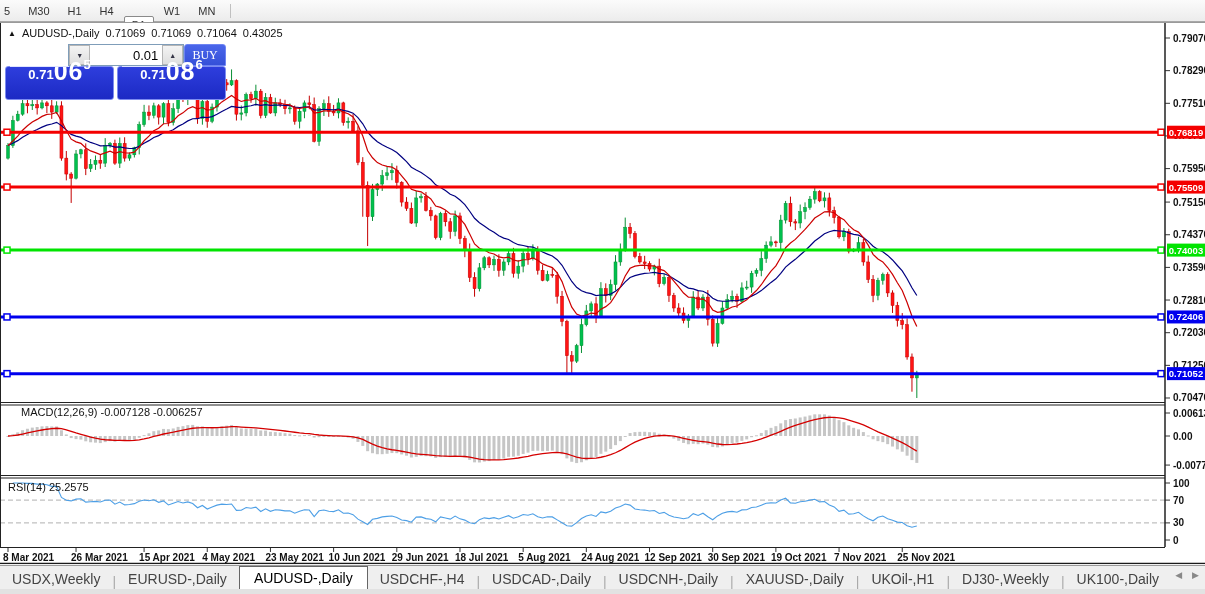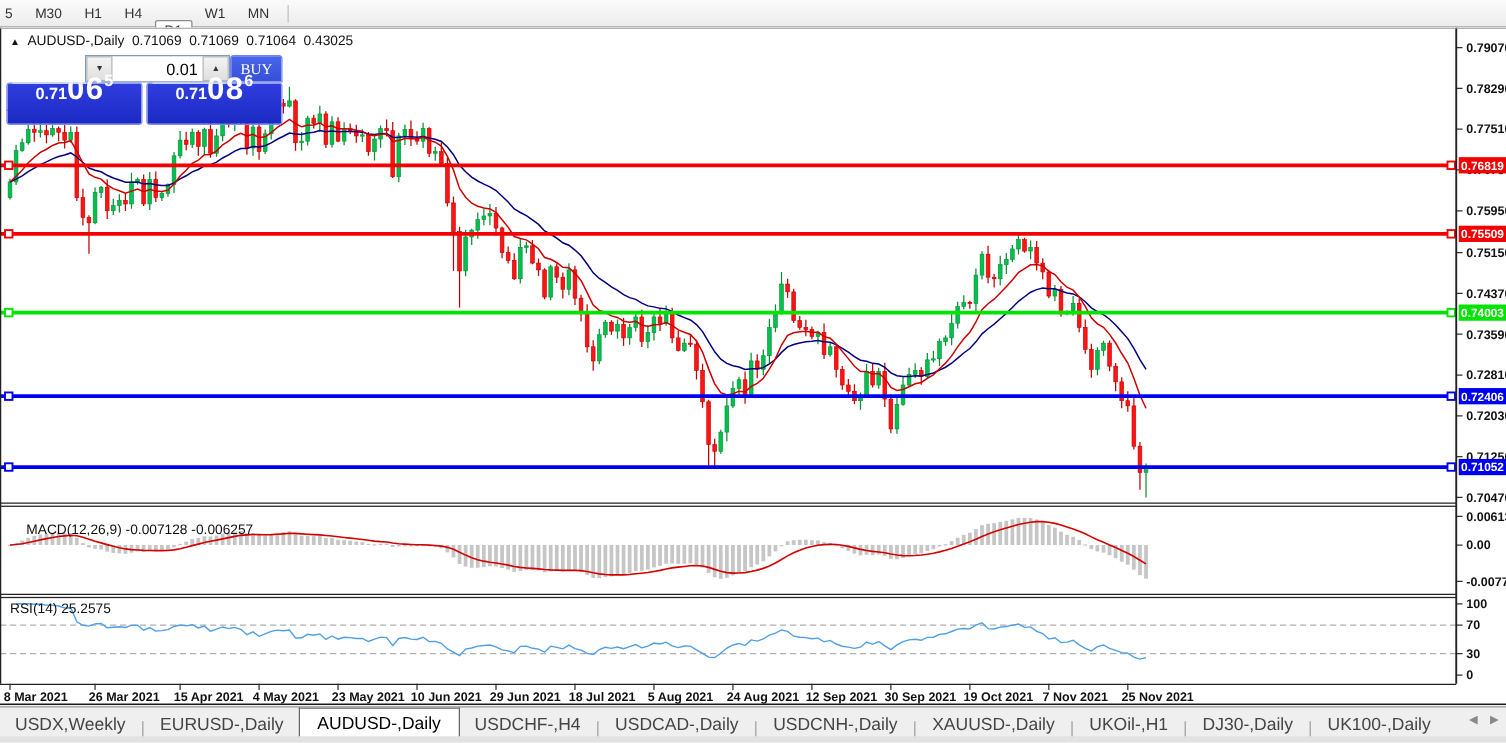--- a/index.html
+++ b/index.html
@@ -766,40 +766,40 @@
           <span class="px-sup">5</span>
       </div>
       <div class="px-box">
         <span class="px-small">0.71</span>
           <span class="px-big">08</span>
           <span class="px-sup">6</span>
       </div>
     </div>
   </div>
 
-  <div class="ind-label" style="left:7px;top:396px;padding-left:14px;">MACD(12,26,9) -0.007128 -0.006257</div>
+  <div class="ind-label" style="left:7px;top:384px;padding-left:14px;">MACD(12,26,9) -0.007128 -0.006257</div>
   <div class="ind-label" style="left:8px;top:459px;">RSI(14) 25.2575</div>
 </div>
 
 <div id="tabbar">
     <span class="tab">USDX,Weekly</span>
     <span class="tab-sep">|</span>
     <span class="tab">EURUSD-,Daily</span>
     <span class="tab active">AUDUSD-,Daily</span>
     <span class="tab">USDCHF-,H4</span>
     <span class="tab-sep">|</span>
     <span class="tab">USDCAD-,Daily</span>
     <span class="tab-sep">|</span>
     <span class="tab">USDCNH-,Daily</span>
     <span class="tab-sep">|</span>
     <span class="tab">XAUUSD-,Daily</span>
     <span class="tab-sep">|</span>
     <span class="tab">UKOil-,H1</span>
     <span class="tab-sep">|</span>
-    <span class="tab">DJ30-,Daily</span>
+    <span class="tab">DJ30-,Weekly</span>
     <span class="tab-sep">|</span>
     <span class="tab">UK100-,Daily</span>
   </div>
 <div id="tab-nav">
   <span>◀</span>
   <span>▶</span>
 </div>
 <div id="bottom-strip"></div>
 
 </body></html>

